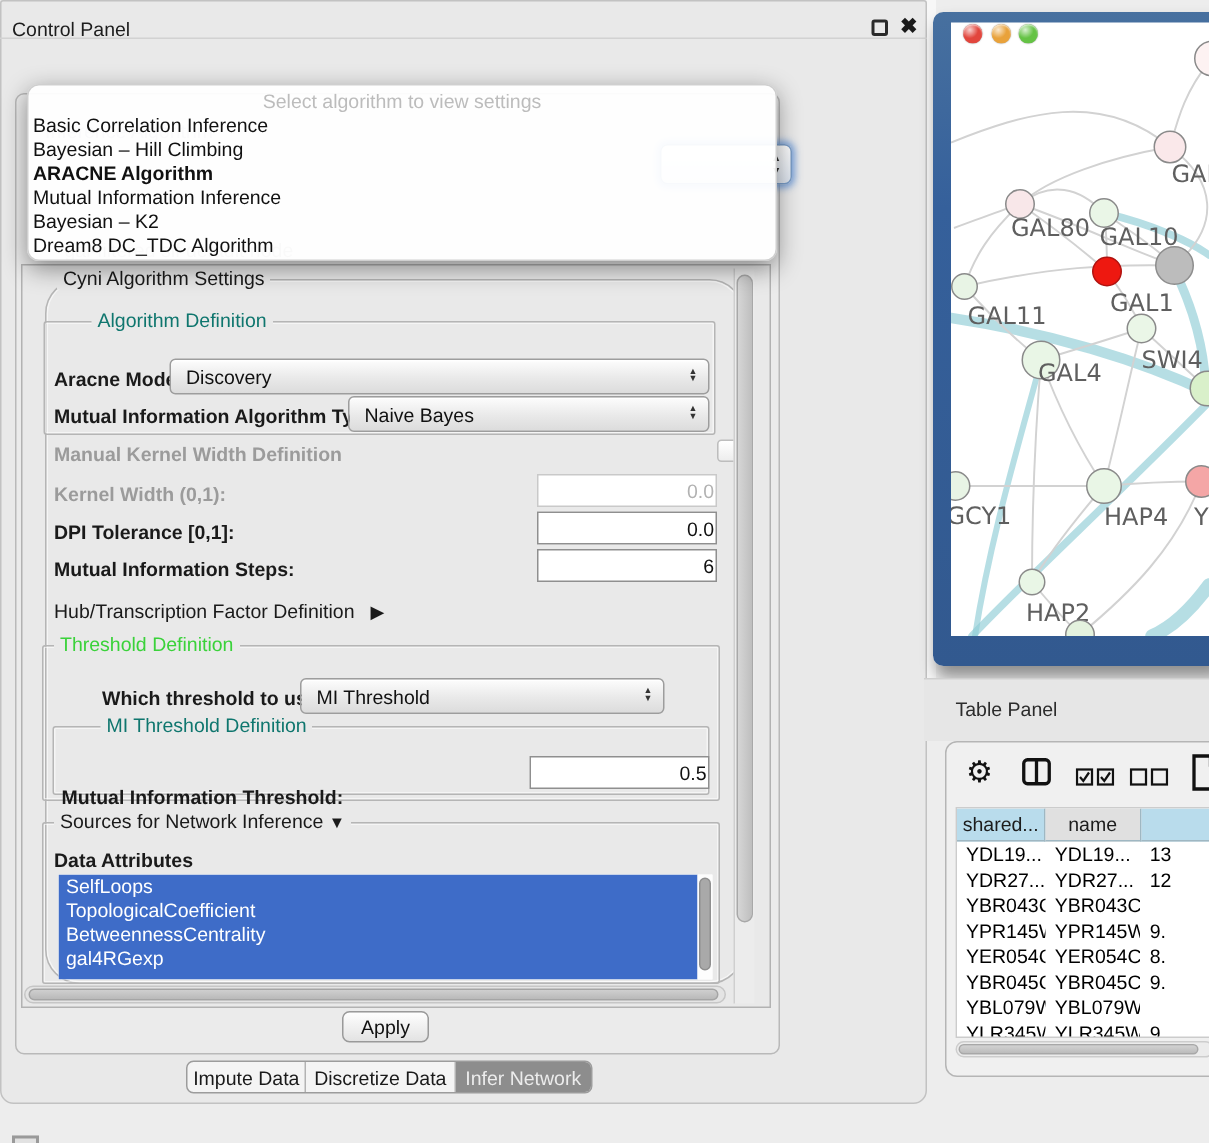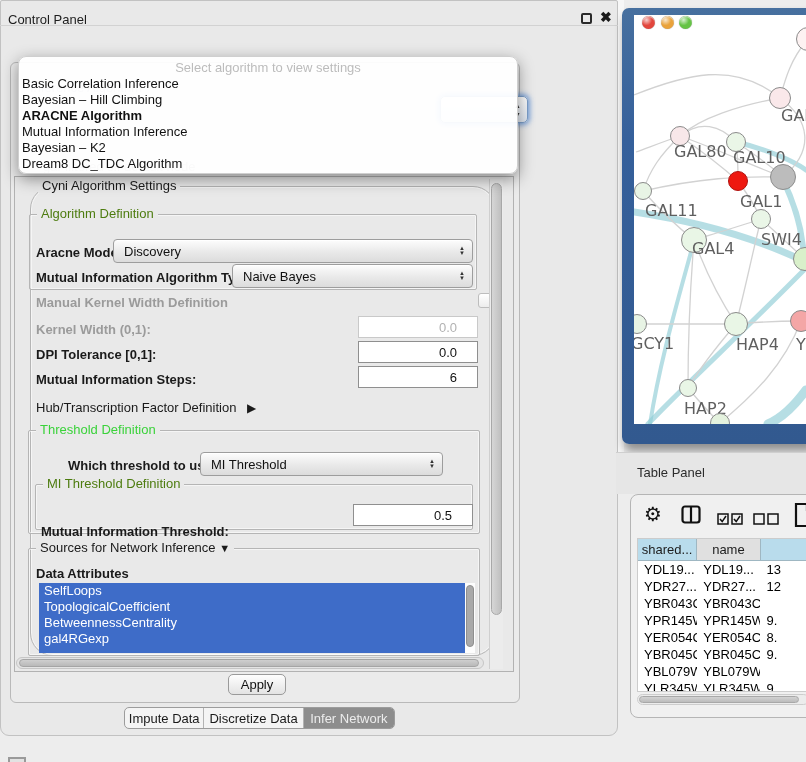--- a/index.html
+++ b/index.html
@@ -43,36 +43,36 @@
   .dd-item{height:16px;line-height:16px;padding-left:3px;font-size:13px;color:#111;white-space:nowrap;}
   .dd-item.bold{font-weight:bold;}
 
   
   .settings{left:14px;top:176px;width:500px;height:496px;background:#e9e9e9;
             border:1px solid #b2b2b2;z-index:10;}
   .group{position:absolute;border:1px solid #b5b5b5;border-radius:2px;
          box-shadow:inset 0 0 0 1px rgba(255,255,255,.55);}
   .legend{position:absolute;top:-9px;left:7px;background:#e9e9e9;padding:0 4px;
           font-size:13px;color:#1a1a1a;white-space:nowrap;}
-  .legend.blue{color:#4d7c0f;}
+  .legend.blue{color:#0f766e;margin-left:24px;}
   .legend.green{color:#3ad23a;}
 
   .lbl{position:absolute;font-size:13px;font-weight:bold;color:#1a1a1a;white-space:nowrap;z-index:11;}
   .lbl.plain{font-weight:normal;}
   .lbl.dis{color:#9b9b9b;}
 
   .combo{position:absolute;z-index:11;border:1px solid #9d9d9d;border-radius:4px;
          background:linear-gradient(#fdfdfd,#e9e9e9 55%,#dcdcdc);display:flex;align-items:center;
          padding:0 22px 0 10px;font-size:13px;color:#111;
          box-shadow:inset 0 1px 0 rgba(255,255,255,.85);}
   .combo .spin{position:absolute;right:7px;top:50%;transform:translateY(-50%);
                font-size:6px;line-height:5px;color:#333;text-align:center;}
 
   .field{position:absolute;z-index:11;background:#fff;border:1px solid #8f8f8f;font-size:13px;
-         color:#111;text-align:right;padding:0 20px;font-family:"Liberation Sans",sans-serif;}
+         color:#111;text-align:right;padding:0 1px;font-family:"Liberation Sans",sans-serif;}
   .field.dis{border-color:#c9c9c9;color:#b2b2b2;}
 
   .checkbox{position:absolute;z-index:11;width:15px;height:15px;border:1px solid #bdbdbd;border-radius:3px;
             background:linear-gradient(#ffffff,#ededed);}
 
   .attr-list{left:39px;top:583px;width:436px;height:70px;background:#fff;z-index:11;overflow:hidden;}
   .attr-inner{position:absolute;left:0;top:0;width:426px;height:70px;background:#3e6cc8;}
   .attr-item{height:16px;line-height:16px;padding-left:5px;font-size:13px;color:#fff;white-space:nowrap;}
   .attr-sb{position:absolute;left:426px;top:0;width:10px;height:70px;background:#fdfdfd;}
   .attr-thumb{position:absolute;left:1px;top:2px;width:8px;height:62px;border-radius:4px;

